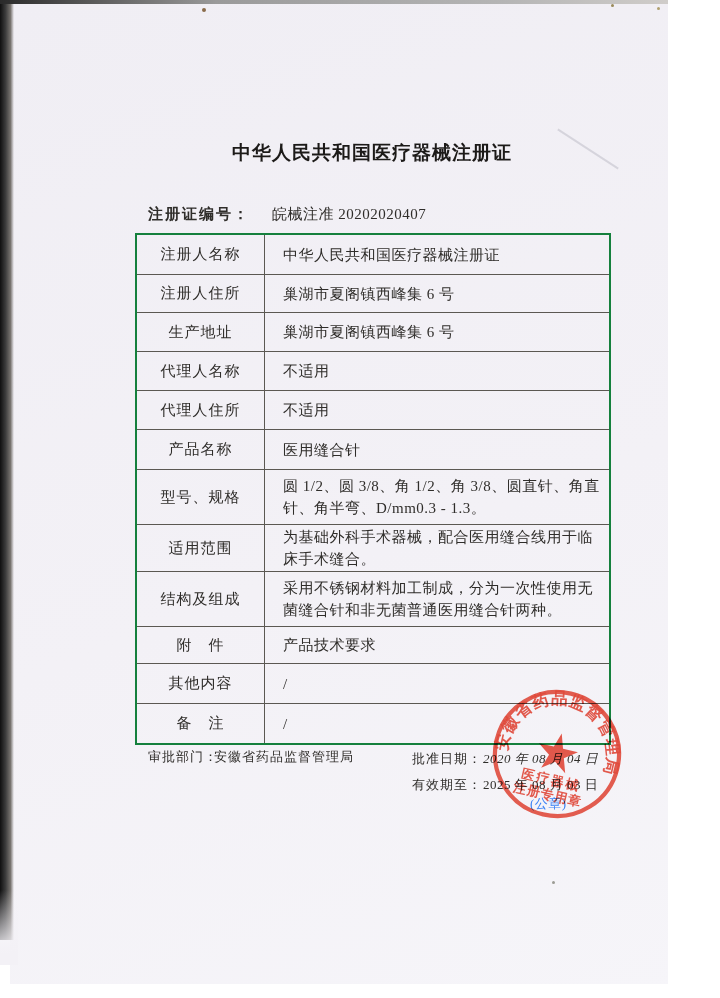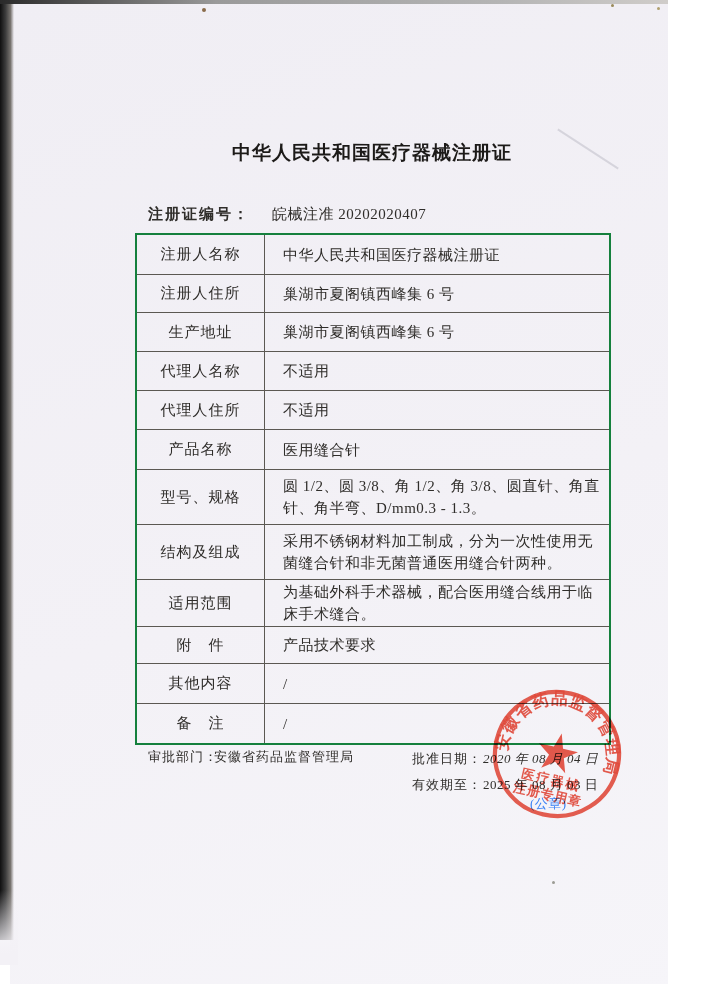--- a/index.html
+++ b/index.html
@@ -86,27 +86,27 @@
       <div class="tvalue">不适用</div>
     </div>
     <div class="trow h40">
       <div class="tlabel">产品名称</div>
       <div class="tvalue">医用缝合针</div>
     </div>
     <div class="trow h55">
       <div class="tlabel">型号、规格</div>
       <div class="tvalue">圆 1/2、圆 3/8、角 1/2、角 3/8、圆直针、角直针、角半弯、D/mm0.3 - 1.3。</div>
     </div>
+    <div class="trow h47">
+      <div class="tlabel">适用范围</div>
+      <div class="tvalue">为基础外科手术器械，配合医用缝合线用于临床手术缝合。</div>
+    </div>
     <div class="trow h55">
       <div class="tlabel">结构及组成</div>
       <div class="tvalue">采用不锈钢材料加工制成，分为一次性使用无菌缝合针和非无菌普通医用缝合针两种。</div>
-    </div>
-    <div class="trow h47">
-      <div class="tlabel">适用范围</div>
-      <div class="tvalue">为基础外科手术器械，配合医用缝合线用于临床手术缝合。</div>
     </div>
     <div class="trow h37">
       <div class="tlabel">附　件</div>
       <div class="tvalue">产品技术要求</div>
     </div>
     <div class="trow h40">
       <div class="tlabel">其他内容</div>
       <div class="tvalue">/</div>
     </div>
     <div class="trow h39">

